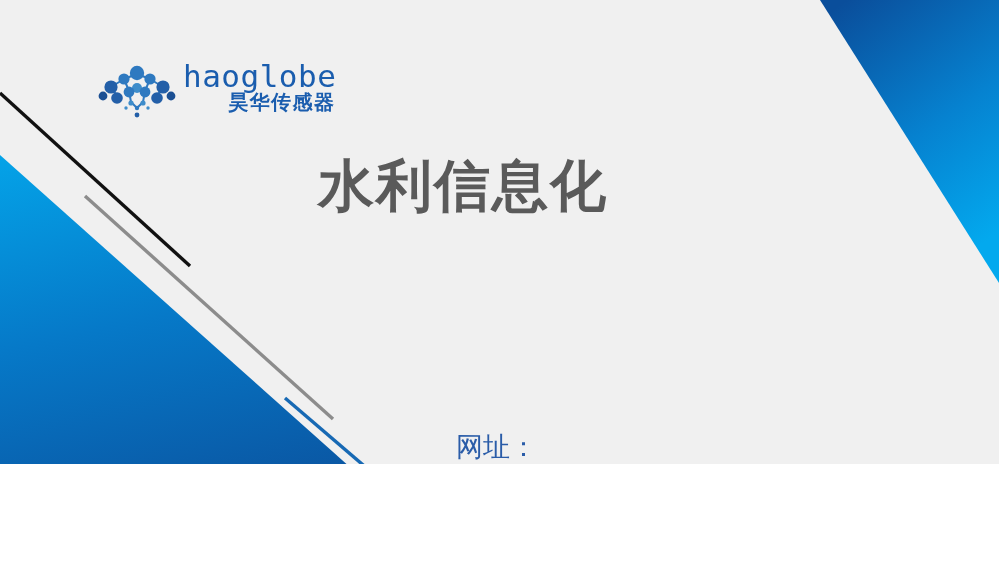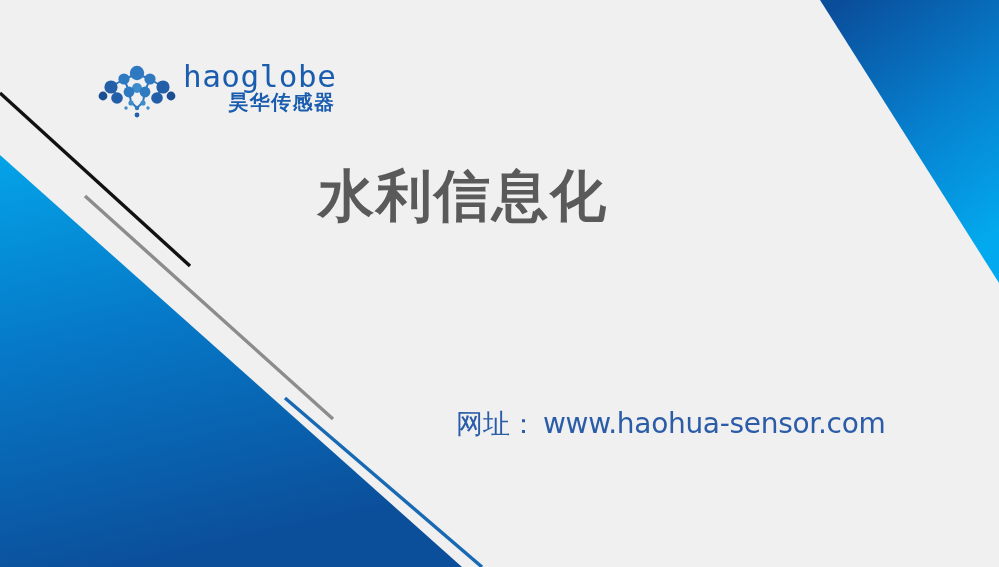--- a/index.html
+++ b/index.html
@@ -4,21 +4,21 @@
 <title>水利信息化整体解决方案</title>
 <style>
   html, body {
     margin: 0;
     padding: 0;
     background: #ffffff;
   }
   #slide {
     position: relative;
     width: 999px;
-    height: 567px;
+    height: 464px;
     overflow: hidden;
     background: #84cc16;
     font-family: "Liberation Sans", "DejaVu Sans", sans-serif;
     user-select: none;
   }
 
   
   #bg-shapes {
     position: absolute;
     inset: 0;
@@ -64,40 +64,40 @@
     color: #1A5DAE;
     white-space: nowrap;
     margin-top: 2px;
     margin-right: 1px;
   }
 
   
   .title-wrap {
     position: absolute;
     left: 0;
-    top: 158px;
+    top: 148px;
     width: 999px;
   }
   .title-line {
     font-size: 56px;
     line-height: 76px;
     font-weight: 700;
     color: #5A5A5A;
     letter-spacing: 2px;
     white-space: nowrap;
     font-family: "DejaVu Sans", "Liberation Sans", sans-serif;
   }
   .title-line-1 { padding-left: 318px; }
   .title-line-2 { padding-left: 448px; }
 
   
   .site-wrap {
     position: absolute;
     left: 456px;
-    top: 405px;
+    top: 428px;
     display: flex;
     align-items: baseline;
     white-space: nowrap;
   }
   .site-label {
     font-size: 27px;
     line-height: 38px;
     color: #2A5CA8;
     font-family: "DejaVu Sans", "Liberation Sans", sans-serif;
     letter-spacing: 0px;
@@ -187,16 +187,15 @@
       <div class="logo-cn">昊华传感器</div>
     </div>
   </div>
 
   <div class="title-wrap">
     <div class="title-line title-line-1">水利信息化</div>
   </div>
 
   <div class="site-wrap">
     <span class="site-label">网址：</span>
-    <span class="site-url">www.haohua-sensor.com</span>
   </div>
 
 </div>
 
 </body></html>

